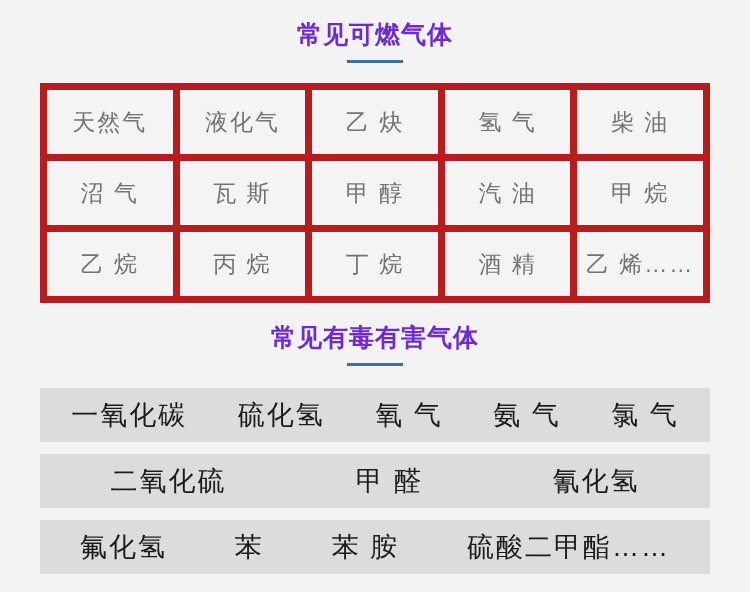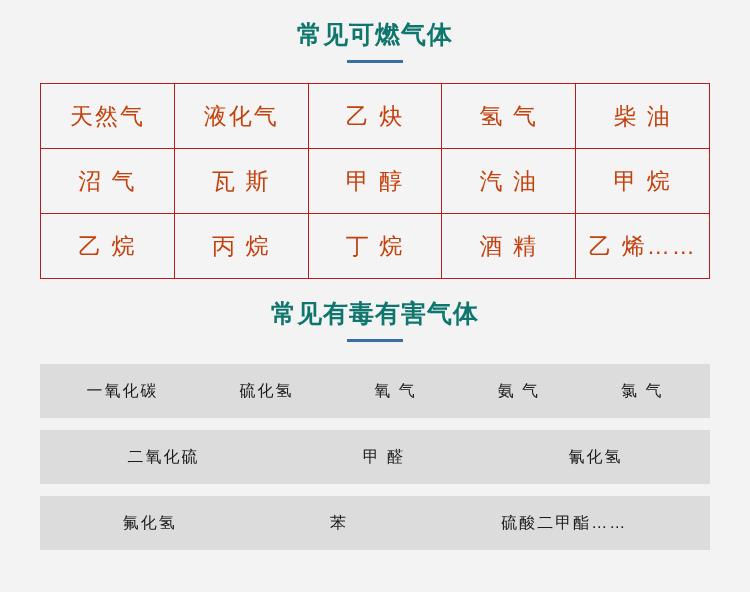--- a/index.html
+++ b/index.html
@@ -19,64 +19,64 @@
     height: 592px;
     position: relative;
     box-sizing: border-box;
     padding: 0 40px;
   }
   .section-title {
     text-align: center;
     font-size: 25px;
     font-weight: bold;
     letter-spacing: 1px;
-    color: #0f766e;
+    color: #6d28d9;
     padding-top: 18px;
   }
   .title-rule {
     width: 56px;
     height: 3px;
     background: #3a6ea5;
     margin: 9px auto 0 auto;
   }
   
   .gas-table {
     margin: 20px auto 0 auto;
     width: 670px;
     border-collapse: collapse;
     table-layout: fixed;
     background: #f5f5f5;
   }
   .gas-table td {
-    border: 1px solid #b91c1c;
+    border: 7px solid #b91c1c;
     height: 62px;
     text-align: center;
     vertical-align: middle;
     font-size: 23px;
-    color: #c2410c;
+    color: #737373;
     letter-spacing: 2px;
     background: #f4f4f4;
   }
   
   .toxic-wrap {
     margin-top: 22px;
   }
   .toxic-row {
     width: 670px;
     margin: 0 auto 12px auto;
     background: #dcdcdc;
     height: 54px;
     display: flex;
     align-items: center;
     justify-content: space-around;
     padding: 0 6px;
     box-sizing: border-box;
   }
   .toxic-row .cell {
-    font-size: 16px;
+    font-size: 27px;
     letter-spacing: 2px;
     color: #1b1b1b;
     white-space: nowrap;
     text-align: center;
   }
   .ellipsis {
     letter-spacing: 0;
   }
 </style>
 </head>
@@ -125,17 +125,18 @@
       <span class="cell">氯 气</span>
     </div>
     <div class="toxic-row">
       <span class="cell">二氧化硫</span>
       <span class="cell">甲 醛</span>
       <span class="cell">氰化氢</span>
     </div>
     <div class="toxic-row">
       <span class="cell">氟化氢</span>
       <span class="cell">苯</span>
+      <span class="cell">苯 胺</span>
       <span class="cell ellipsis">硫酸二甲酯……</span>
     </div>
   </div>
 
 </div>
 
 </body></html>

